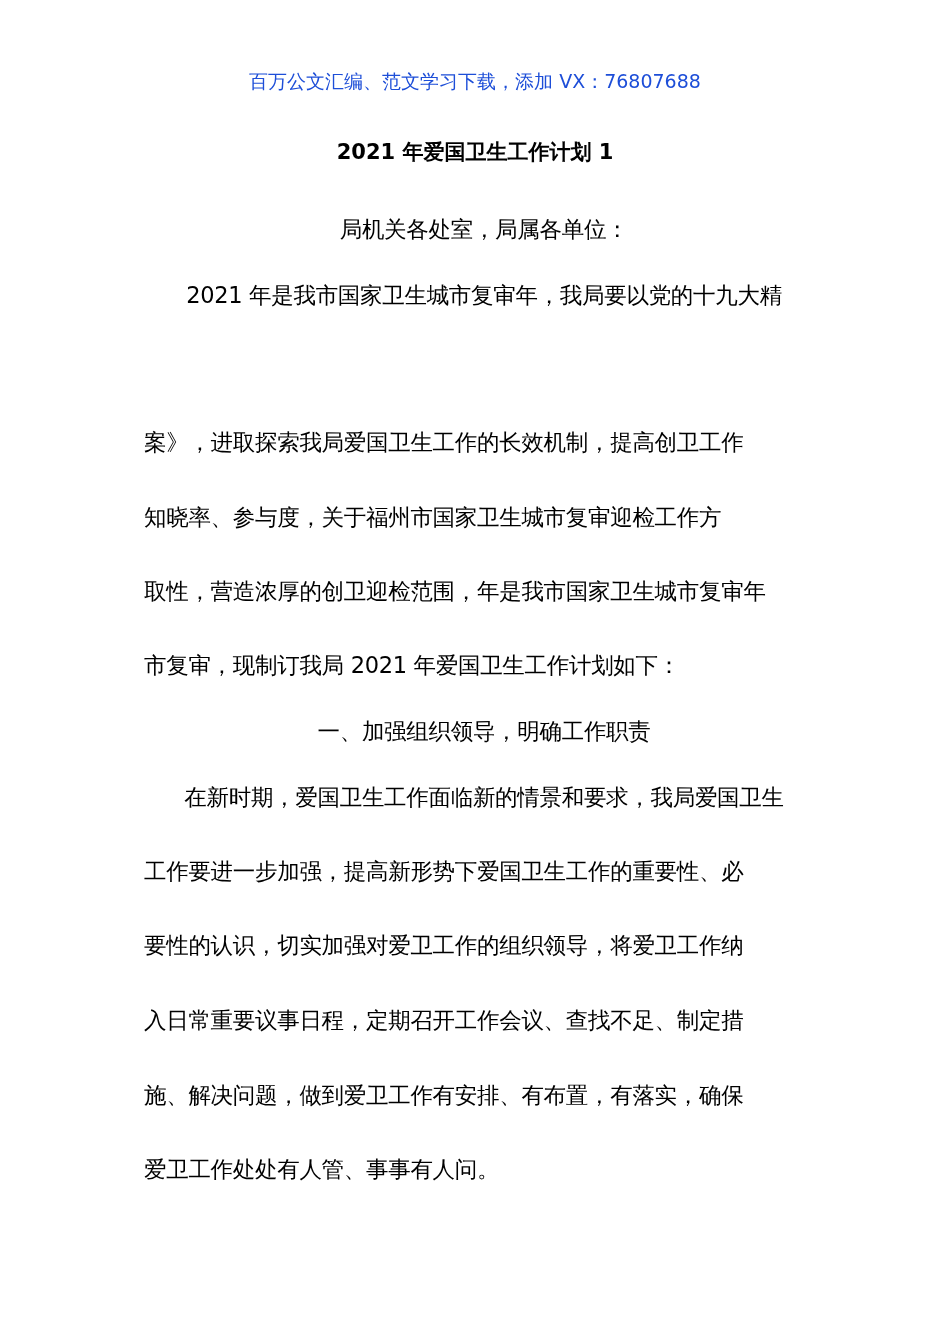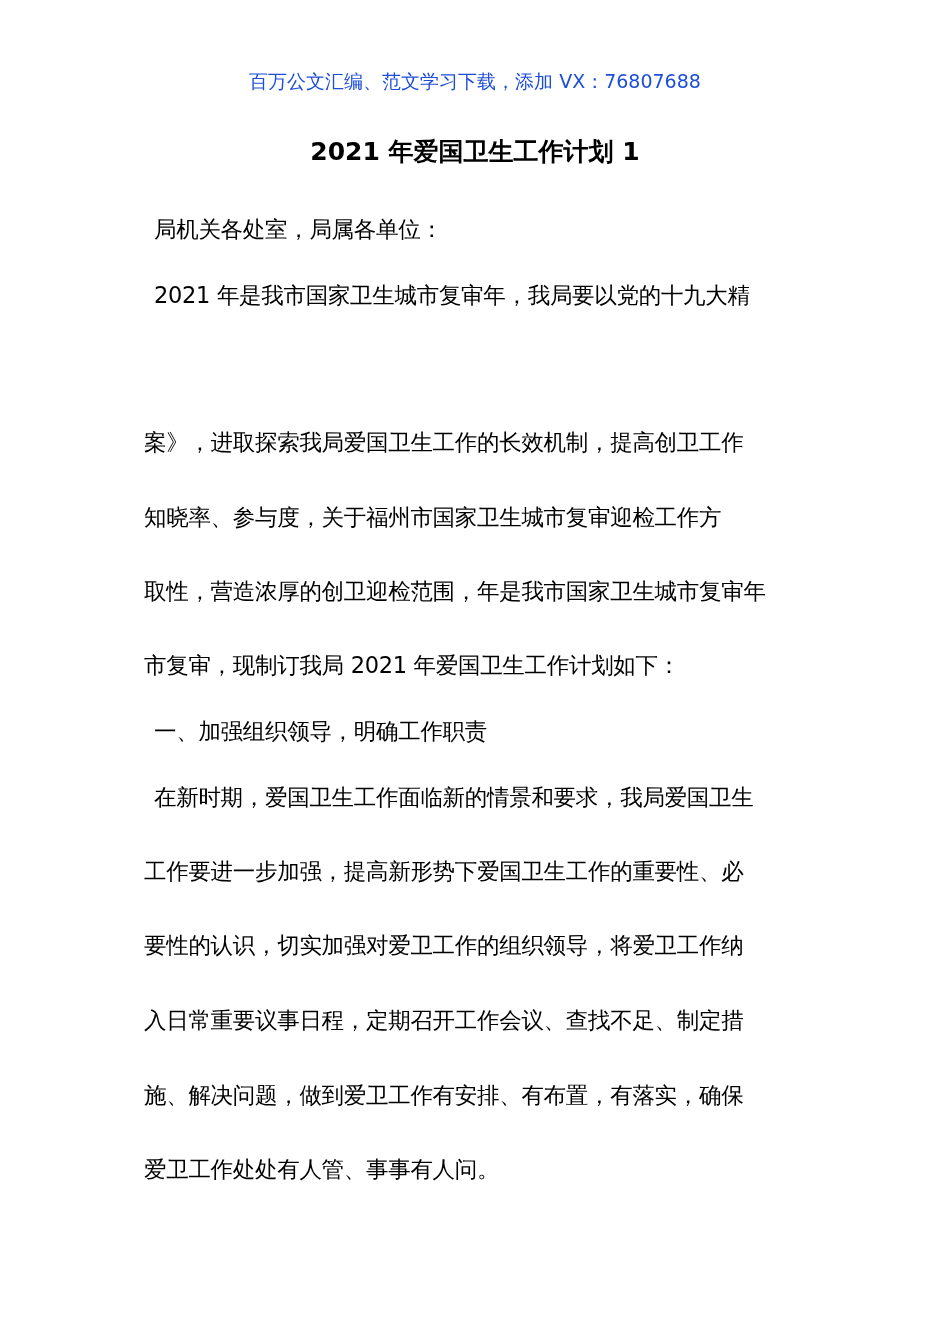--- a/index.html
+++ b/index.html
@@ -8,27 +8,27 @@
       font-family: "DejaVu Sans", "Liberation Sans", sans-serif;
       color: #000000;
     }
     .page { position: absolute; left: 0; top: 0; width: 950px; height: 1344px; }
     .banner {
       position: absolute; left: 0; top: 66px; width: 950px; text-align: center;
       font-size: 19px; line-height: 30px; color: #1d4ed8;
     }
     .title {
       position: absolute; left: 0; top: 136px; width: 950px; text-align: center;
-      font-size: 25px; line-height: 32px; font-weight: bold; color: #000;
+      font-size: 21px; line-height: 32px; font-weight: bold; color: #000;
     }
     .line {
       position: absolute; left: 144px; width: 680px;
       font-size: 22.5px; line-height: 34px; white-space: nowrap; letter-spacing: -0.3px;
     }
-    .indent { left: 154px; }
+    .indent { left: 144px; text-align: center; }
   </style>
 </head>
 <body>
 
 <div class="page">
   <div class="banner">百万公文汇编、范文学习下载，添加 VX：76807688</div>
   <div class="title">2021 年爱国卫生工作计划 1</div>
   <div class="line indent" style="top:212px">局机关各处室，局属各单位：</div>
   <div class="line indent" style="top:278px">2021 年是我市国家卫生城市复审年，我局要以党的十九大精</div>
   <div class="line" style="top:425px">案》，进取探索我局爱国卫生工作的长效机制，提高创卫工作</div>

